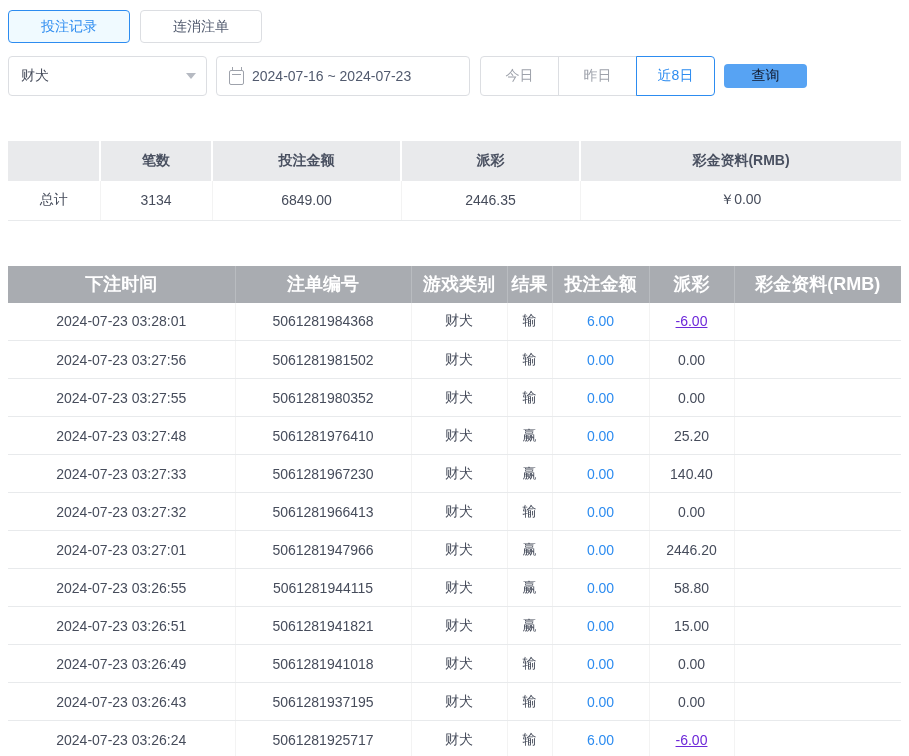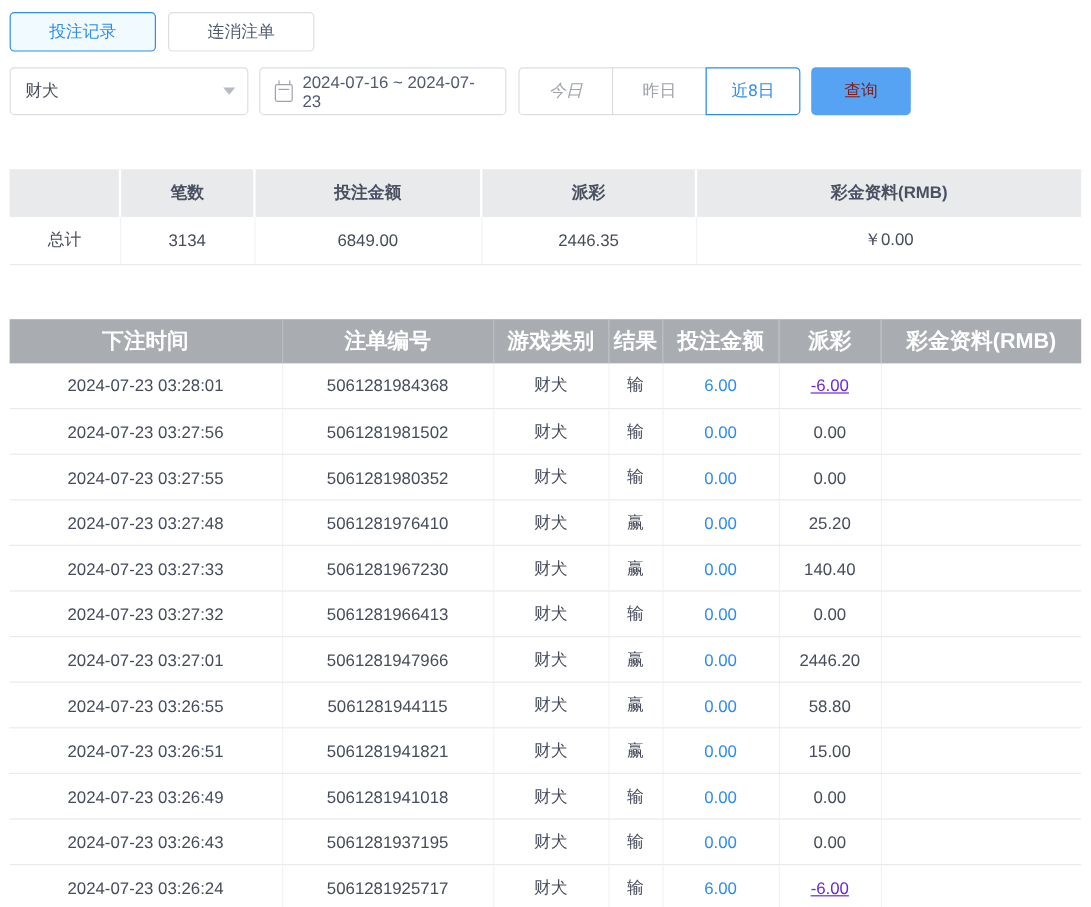--- a/index.html
+++ b/index.html
@@ -28,44 +28,44 @@
   .select-box {
     width: 199px; height: 40px; border: 1px solid #dcdee2; border-radius: 4px;
     display: flex; align-items: center; justify-content: space-between;
     padding: 0 10px 0 12px; cursor: pointer; background: #fff;
   }
   .select-box .caret {
     width: 0; height: 0; border-left: 5px solid transparent;
     border-right: 5px solid transparent; border-top: 6px solid #b6bac2;
   }
   .date-box {
-    width: 206px; height: 40px; border: 1px solid #dcdee2; border-radius: 4px;
+    width: 254px; height: 40px; border: 1px solid #dcdee2; border-radius: 4px;
     display: flex; align-items: center; gap: 8px; padding: 0 12px;
     margin-left: 9px; background: #fff; cursor: pointer; color: #515a6e;
   }
   .cal-icon { width: 15px; height: 15px; flex: 0 0 auto; position: relative;
     border: 1.5px solid #9ea2ab; border-radius: 2px; margin-top: 2px; }
   .cal-icon::before { content:""; position:absolute; left:2px; right:2px; top:3px;
     border-top: 1.5px solid #9ea2ab; }
   .cal-icon::after { content:""; position:absolute; top:-4px; left:2px; width:8px; height:3px;
     border-left:1.5px solid #9ea2ab; border-right:1.5px solid #9ea2ab; }
 
   .quick-group { display: flex; margin-left: 10px; }
   .quick-btn {
     height: 40px; width: 79px; display: flex; align-items: center; justify-content: center;
     border: 1px solid #dcdee2; background: #fff; color: #9ea2ab; cursor: pointer;
     font-size: 14px; margin-left: -1px;
   }
-  .quick-btn:first-child { border-radius: 4px 0 0 4px; margin-left: 0; font-style: italic; }
+  .quick-btn:first-child { border-radius: 4px 0 0 4px; margin-left: 0; }
   .quick-btn:last-child { border-radius: 0 4px 4px 0; }
   .quick-btn.active { border-color: #2d8cf0; color: #2d8cf0; position: relative; z-index: 1; }
 
   .search-btn {
-    height: 40px; width: 83px; margin-left: 9px; border: none; border-radius: 4px;
-    background: #57a3f3; color: #7f1d1d; font-size: 14px; cursor: pointer;
+    height: 24px; width: 83px; margin-left: 9px; border: none; border-radius: 4px;
+    background: #57a3f3; color: #0f172a; font-size: 14px; cursor: pointer;
   }
 
   
   table { border-collapse: collapse; table-layout: fixed; width: 893px; margin-top: 45px; }
   .summary-table { margin-bottom: 14px; }
   .summary-table th {
     background: #e9eaec; color: #495060; font-weight: bold; height: 40px;
     font-size: 14px; text-align: center; border-right: 2px solid #ffffff;
   }
   .summary-table th:last-child { border-right: none; }

